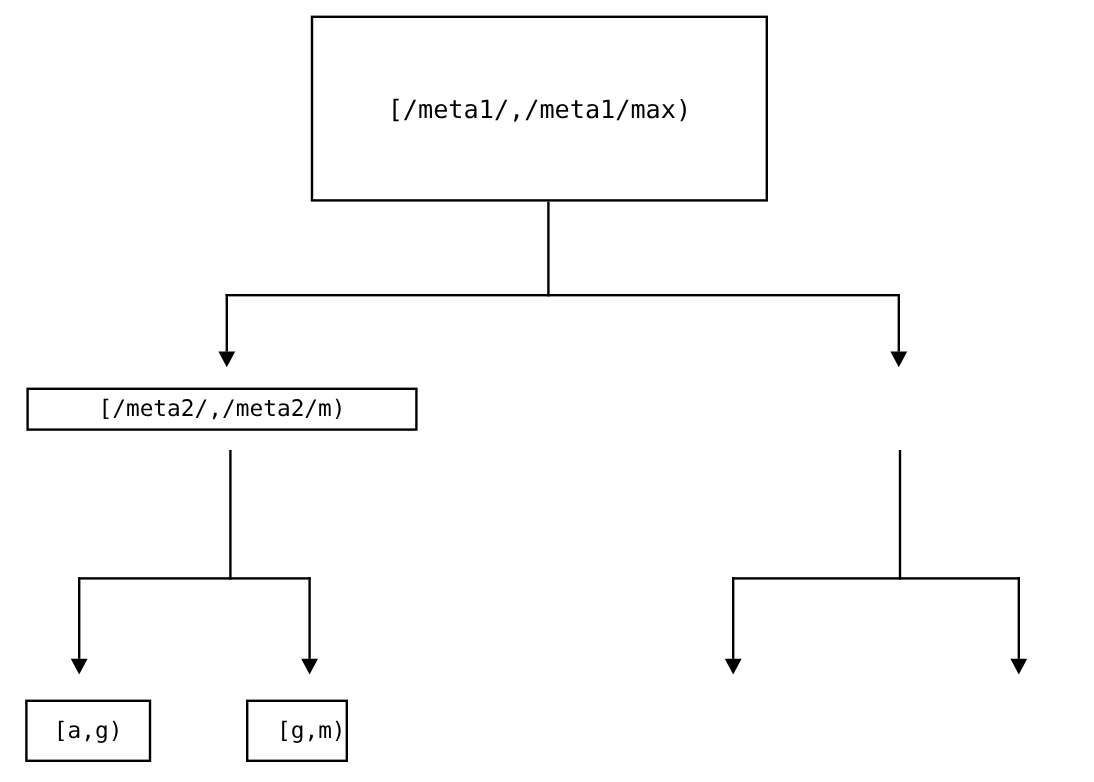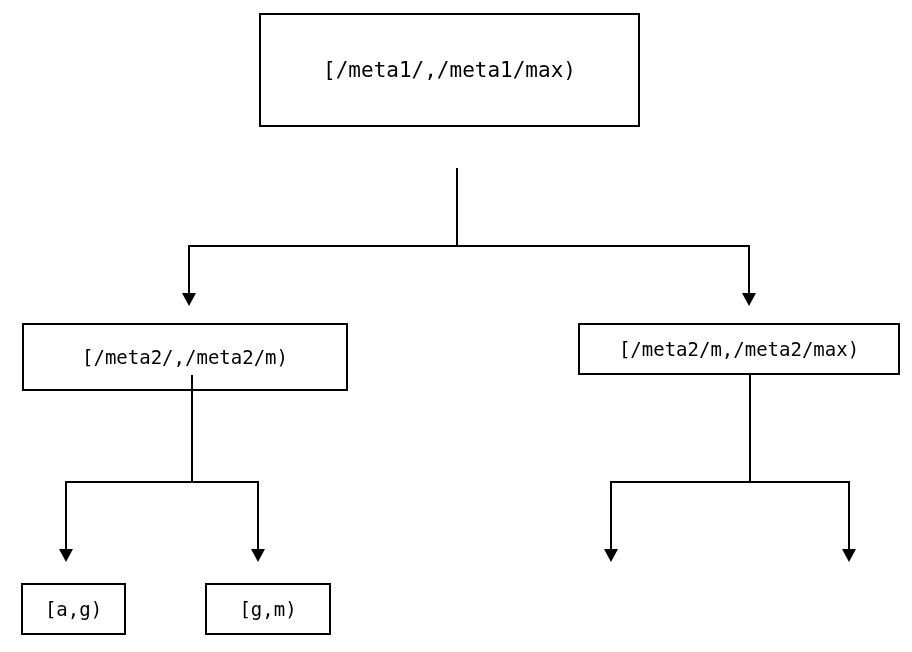--- a/index.html
+++ b/index.html
@@ -55,56 +55,53 @@
     border-left: 7px solid transparent;
     border-right: 7px solid transparent;
     border-top: 13px solid #000000;
   }
 </style>
 </head>
 <body>
 
 <div id="diagram-root">
 
-  <div class="node-box node-root" style="left:259px; top:13px; width:381px; height:114px;">
+  <div class="node-box node-root" style="left:259px; top:13px; width:381px; height:155px;">
     <span>[/meta1/,/meta1/max)</span>
   </div>
 
   <div class="edge-v" style="left:456px; top:168px; height:79px;"></div>
   <div class="edge-h" style="left:188px; top:245px; width:562px;"></div>
   <div class="edge-v" style="left:188px; top:245px; height:48px;"></div>
   <div class="arrow-head" style="left:182px; top:293px;"></div>
   <div class="edge-v" style="left:748px; top:245px; height:48px;"></div>
   <div class="arrow-head" style="left:742px; top:293px;"></div>
 
-  <div class="node-box node-mid" style="left:22px; top:323px; width:326px; height:68px;">
+  <div class="node-box node-mid" style="left:22px; top:323px; width:326px; height:36px;">
     <span>[/meta2/,/meta2/m)</span>
   </div>
 
-  <div class="node-box node-mid" style="left:578px; top:323px; width:322px; height:52px;">
-    <span>[/meta2/m,/meta2/max)</span>
-  </div>
 
   <div class="edge-v" style="left:191px; top:375px; height:108px;"></div>
   <div class="edge-h" style="left:65px; top:481px; width:194px;"></div>
   <div class="edge-v" style="left:65px; top:481px; height:68px;"></div>
   <div class="arrow-head" style="left:59px; top:549px;"></div>
   <div class="edge-v" style="left:257px; top:481px; height:68px;"></div>
   <div class="arrow-head" style="left:251px; top:549px;"></div>
 
   <div class="edge-v" style="left:749px; top:375px; height:108px;"></div>
   <div class="edge-h" style="left:610px; top:481px; width:240px;"></div>
   <div class="edge-v" style="left:610px; top:481px; height:68px;"></div>
   <div class="arrow-head" style="left:604px; top:549px;"></div>
   <div class="edge-v" style="left:848px; top:481px; height:68px;"></div>
   <div class="arrow-head" style="left:842px; top:549px;"></div>
 
   <div class="node-box node-leaf" style="left:21px; top:583px; width:105px; height:52px;">
     <span>[a,g)</span>
   </div>
 
-  <div class="node-box node-leaf" style="left:205px; top:583px; width:126px; height:52px;">
+  <div class="node-box node-leaf" style="left:205px; top:583px; width:85px; height:52px;justify-content:flex-end;">
     <span>[g,m)</span>
   </div>
 
 
 
 </div>
 
 </body></html>

